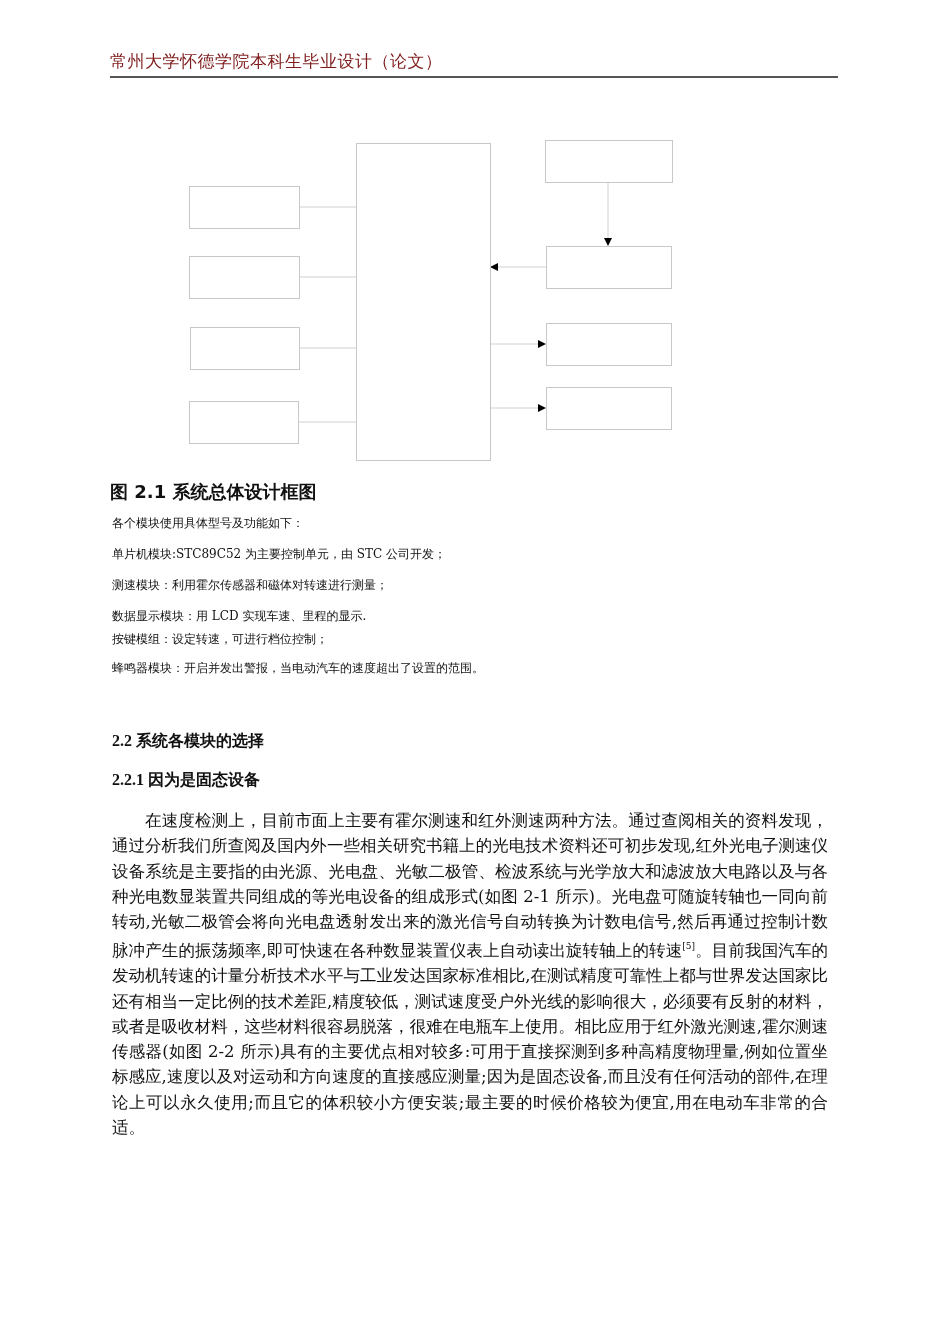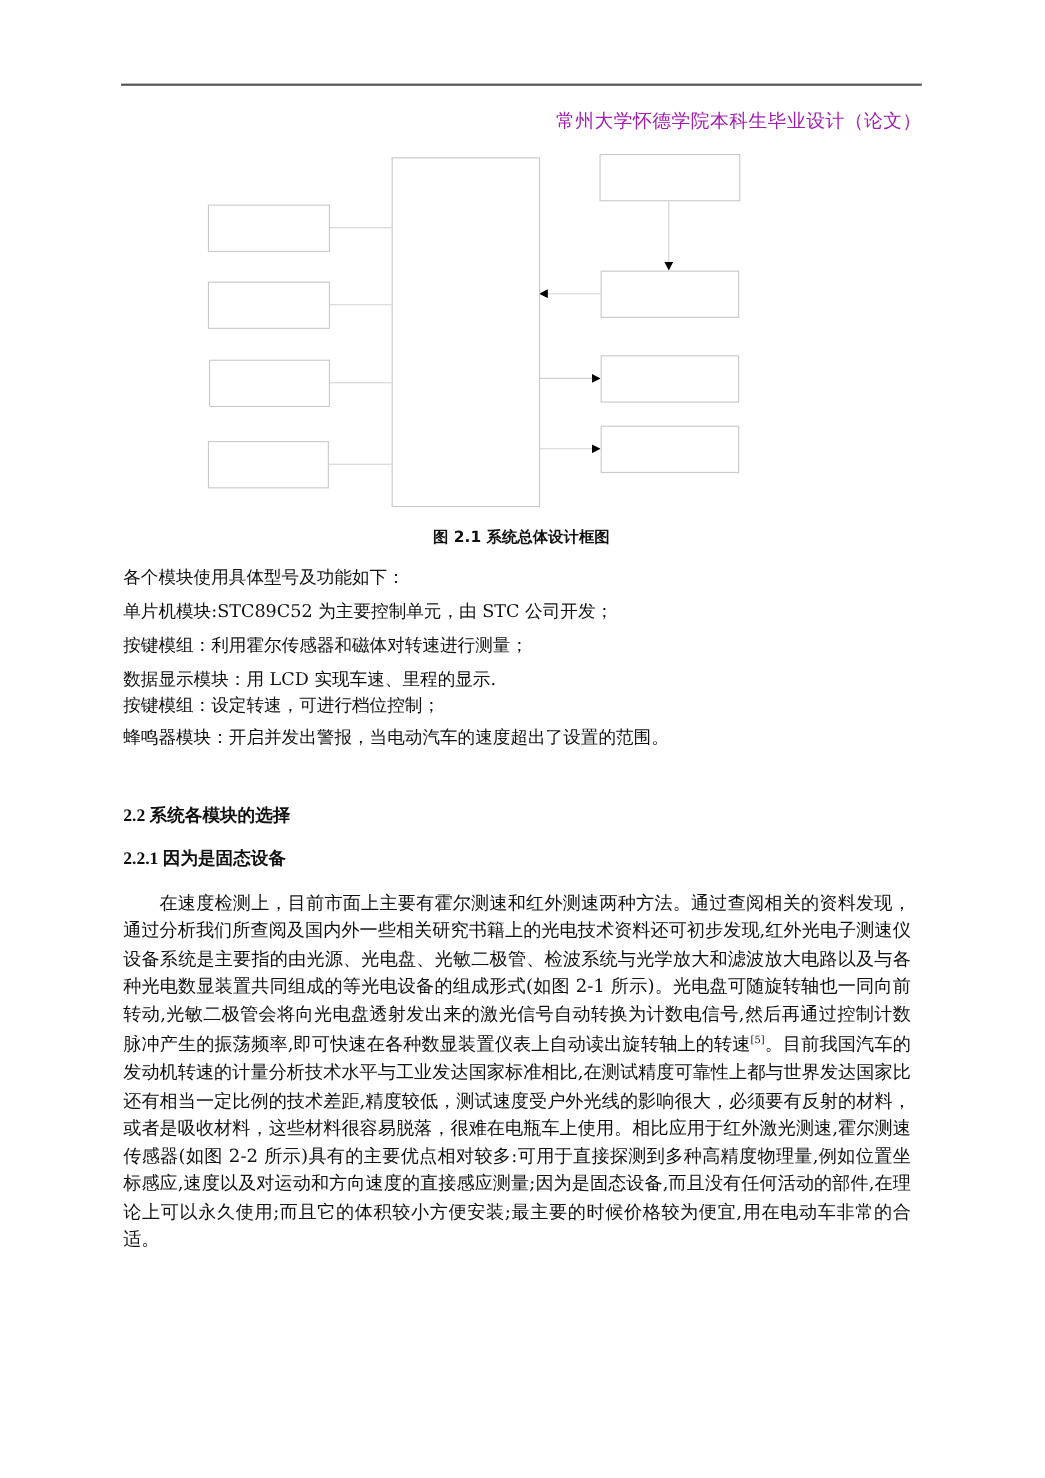--- a/index.html
+++ b/index.html
@@ -1,26 +1,26 @@
 <!DOCTYPE html>
 <html><head>
 <meta charset="utf-8">
 <style>
   html, body { margin: 0; padding: 0; background: #ffffff; }
   body { width: 950px; height: 1344px; position: relative; overflow: hidden;
          font-family: "DejaVu Serif", "Liberation Serif", serif; color: #111; }
-  .header { position: absolute; left: 110px; top: 50px; width: 728px; text-align: right;
-            font-size: 17px; color: #a21caf; letter-spacing: 0.5px; margin-top: 48px; }
+  .header { position: absolute; left: 110px; top: 50px; width: 728px; text-align: left;
+            font-size: 17px; color: #7f1d1d; letter-spacing: 0.5px; }
   .header-rule { position: absolute; left: 110px; top: 76px; width: 728px; height: 0;
                  border-top: 2px solid #555; }
   .diagram { position: absolute; left: 0; top: 0; width: 950px; height: 480px; }
   .box { position: absolute; border: 1px solid #c8c8c8; background: #fff; box-sizing: border-box; }
-  .caption { position: absolute; left: 110px; top: 480px; width: 728px; text-align: center;
-             font-size: 14px; font-weight: bold; font-family: "DejaVu Sans", "Liberation Sans", sans-serif; }
-  .line { position: absolute; left: 112px; font-size: 16px; white-space: nowrap; }
+  .caption { position: absolute; left: 110px; top: 480px; width: 728px; 
+             font-size: 18px; font-weight: bold; font-family: "DejaVu Sans", "Liberation Sans", sans-serif; }
+  .line { position: absolute; left: 112px; font-size: 12px; white-space: nowrap; }
   .h2 { position: absolute; left: 112px; font-size: 16px; font-weight: bold;
         font-family: Liberation Serif, serif; }
   .para { position: absolute; left: 112px; top: 808px; width: 716px; font-size: 16.5px;
           line-height: 25.3px; text-indent: 2em; text-align: justify; }
   .para sup { font-size: 9px; }
 </style>
 </head>
 <body>
 
 <div class="header">常州大学怀德学院本科生毕业设计（论文）</div>
@@ -57,21 +57,21 @@
   <div class="box" style="left:545px;top:140px;width:128px;height:43px;"><span></span></div>
   <div class="box" style="left:546px;top:246px;width:126px;height:43px;"><span></span></div>
   <div class="box" style="left:546px;top:323px;width:126px;height:43px;"><span></span></div>
   <div class="box" style="left:546px;top:387px;width:126px;height:43px;"><span></span></div>
 </div>
 
 <div class="caption">图 2.1  系统总体设计框图</div>
 
 <div class="line" style="top:515px;">各个模块使用具体型号及功能如下：</div>
 <div class="line" style="top:546px;">单片机模块:STC89C52 为主要控制单元，由 STC 公司开发；</div>
-<div class="line" style="top:577px;">按键模组：利用霍尔传感器和磁体对转速进行测量；</div>
+<div class="line" style="top:577px;">测速模块：利用霍尔传感器和磁体对转速进行测量；</div>
 <div class="line" style="top:608px;">数据显示模块：用 LCD 实现车速、里程的显示.</div>
 <div class="line" style="top:631px;text-align:right;">按键模组：设定转速，可进行档位控制；</div>
 <div class="line" style="top:660px;">蜂鸣器模块：开启并发出警报，当电动汽车的速度超出了设置的范围。</div>
 
 <div class="h2" style="top:731px;">2.2 系统各模块的选择</div>
 <div class="h2" style="top:770px;">2.2.1 因为是固态设备</div>
 
 <div class="para"><span>在速度检测上，目前市面上主要有霍尔测速和红外测速两种方法。通过查阅相关的资料发现，通过分析我们所查阅及国内外一些相关研究书籍上的光电技术资料还可初步发现,红外光电子测速仪设备系统是主要指的由光源、光电盘、光敏二极管、检波系统与光学放大和滤波放大电路以及与各种光电数显装置共同组成的等光电设备的组成形式(如图 2-1 所示)。光电盘可随旋转轴也一同向前转动,光敏二极管会将向光电盘透射发出来的激光信号自动转换为计数电信号,然后再通过控制计数脉冲产生的振荡频率,即可快速在各种数显装置仪表上自动读出旋转轴上的转速</span><sup>[5]</sup><span>。目前我国汽车的发动机转速的计量分析技术水平与工业发达国家标准相比,在测试精度可靠性上都与世界发达国家比还有相当一定比例的技术差距,精度较低，测试速度受户外光线的影响很大，必须要有反射的材料，或者是吸收材料，这些材料很容易脱落，很难在电瓶车上使用。相比应用于红外激光测速,霍尔测速传感器(如图 2-2 所示)具有的主要优点相对较多:可用于直接探测到多种高精度物理量,例如位置坐标感应,速度以及对运动和方向速度的直接感应测量;因为是固态设备,而且没有任何活动的部件,在理论上可以永久使用;而且它的体积较小方便安装;最主要的时候价格较为便宜,用在电动车非常的合适。</span></div>
 
 </body></html>

